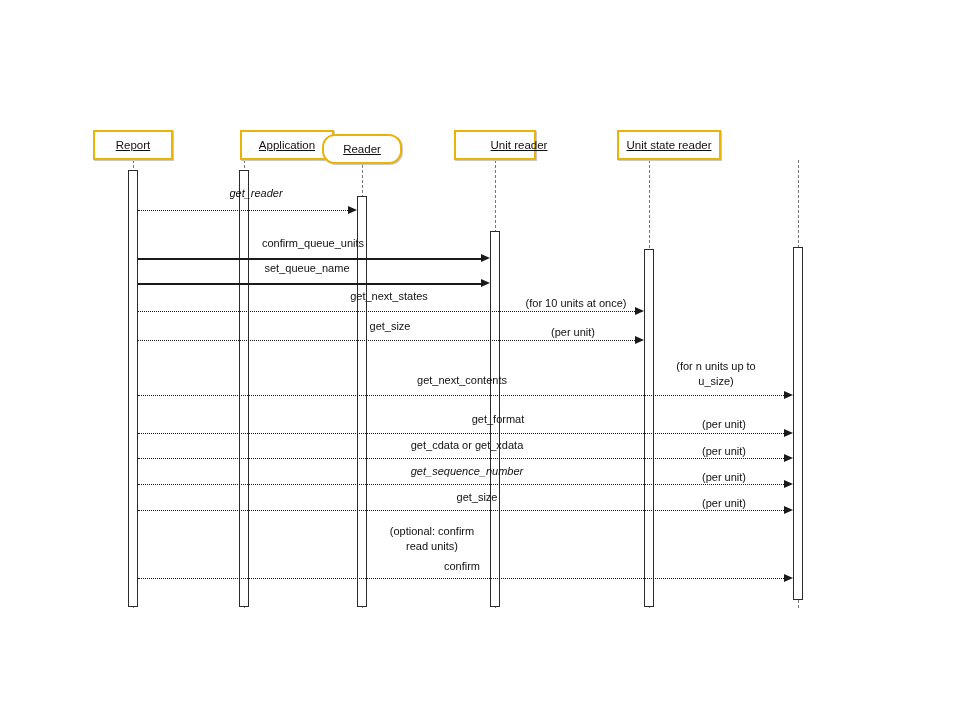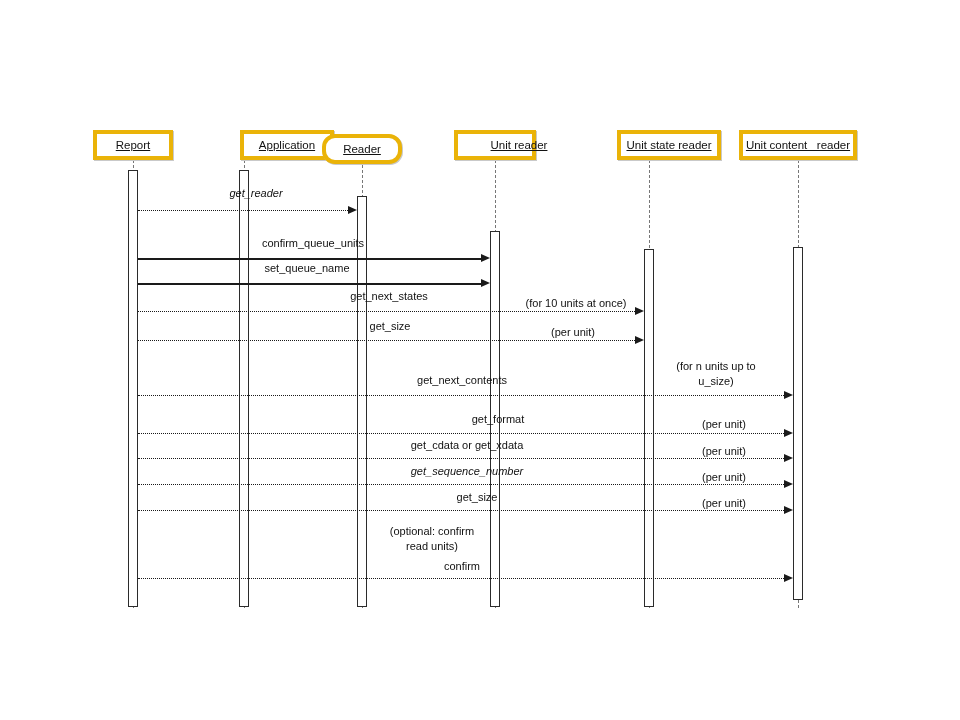--- a/index.html
+++ b/index.html
@@ -3,21 +3,21 @@
 <meta charset="utf-8">
 <style>
   html,body{margin:0;padding:0;}
   body{
     width:960px;height:720px;background:#ffffff;position:relative;overflow:hidden;
     font-family:"Liberation Sans",sans-serif;
   }
   #canvas{position:absolute;left:0;top:0;width:960px;height:720px;background:#ffffff;}
   .lifeline{position:absolute;width:0;border-left:1px dashed #777;z-index:1;}
   .participant-box{
-    position:absolute;background:#ffffff;border:4px solid #eab308;
+    position:absolute;background:#ffffff;border:2px solid #eab308;
     display:flex;align-items:center;justify-content:center;z-index:3;
     box-shadow:1px 1px 0 #c9c9c9;box-sizing:border-box;
   }
   .participant-label{font-size:11.5px;color:#111;text-decoration:underline;white-space:nowrap;}
   .activation{position:absolute;background:#ffffff;border:1px solid #2b2b2b;z-index:2;box-sizing:border-box;}
   .msg-line{position:absolute;height:0;z-index:4;}
   .msg-line.dotted{border-top:1px dotted #1a1a1a;}
   .msg-line.solid{border-top:2px solid #1a1a1a;}
   .arrowhead{
     position:absolute;width:0;height:0;
@@ -53,23 +53,20 @@
     <div class="participant-box" style="left: 454px; top: 130px; width: 82px; height: 30px; padding-left: 48px;">
       <span class="participant-label">Unit reader</span>
     </div>
     <div class="activation" style="left: 490px; top: 231px; width: 10px; height: 376px;"></div>
     <div class="lifeline" style="left: 649px; top: 160px; height: 448px;"></div>
     <div class="participant-box" style="left: 597px; top: 130px; width: 104px; height: 30px; margin-left: 20px;">
       <span class="participant-label">Unit state reader</span>
     </div>
     <div class="activation" style="left: 644px; top: 249px; width: 10px; height: 358px;"></div>
     <div class="lifeline" style="left: 798px; top: 160px; height: 448px;"></div>
-    <div class="participant-box" style="left: 739px; top: 130px; width: 118px; height: 30px;">
-      <span class="participant-label">Unit content _reader</span>
-    </div>
     <div class="activation" style="left: 793px; top: 247px; width: 10px; height: 353px;"></div>
     <div class="msg-line dotted" style="left: 138px; top: 210px; width: 210px;"></div>
     <div class="arrowhead" style="left: 348px; top: 206px;"></div>
     <div class="msg-label" style="left: 256px; top: 186px; font-style: italic;">get_reader</div>
     <div class="msg-line solid" style="left: 138px; top: 258px; width: 343px;"></div>
     <div class="arrowhead" style="left: 481px; top: 254px;"></div>
     <div class="msg-label" style="left: 313px; top: 236px;">confirm_queue_units</div>
     <div class="msg-line solid" style="left: 138px; top: 283px; width: 343px;"></div>
     <div class="arrowhead" style="left: 481px; top: 279px;"></div>
     <div class="msg-label" style="left: 307px; top: 261px;">set_queue_name</div>

